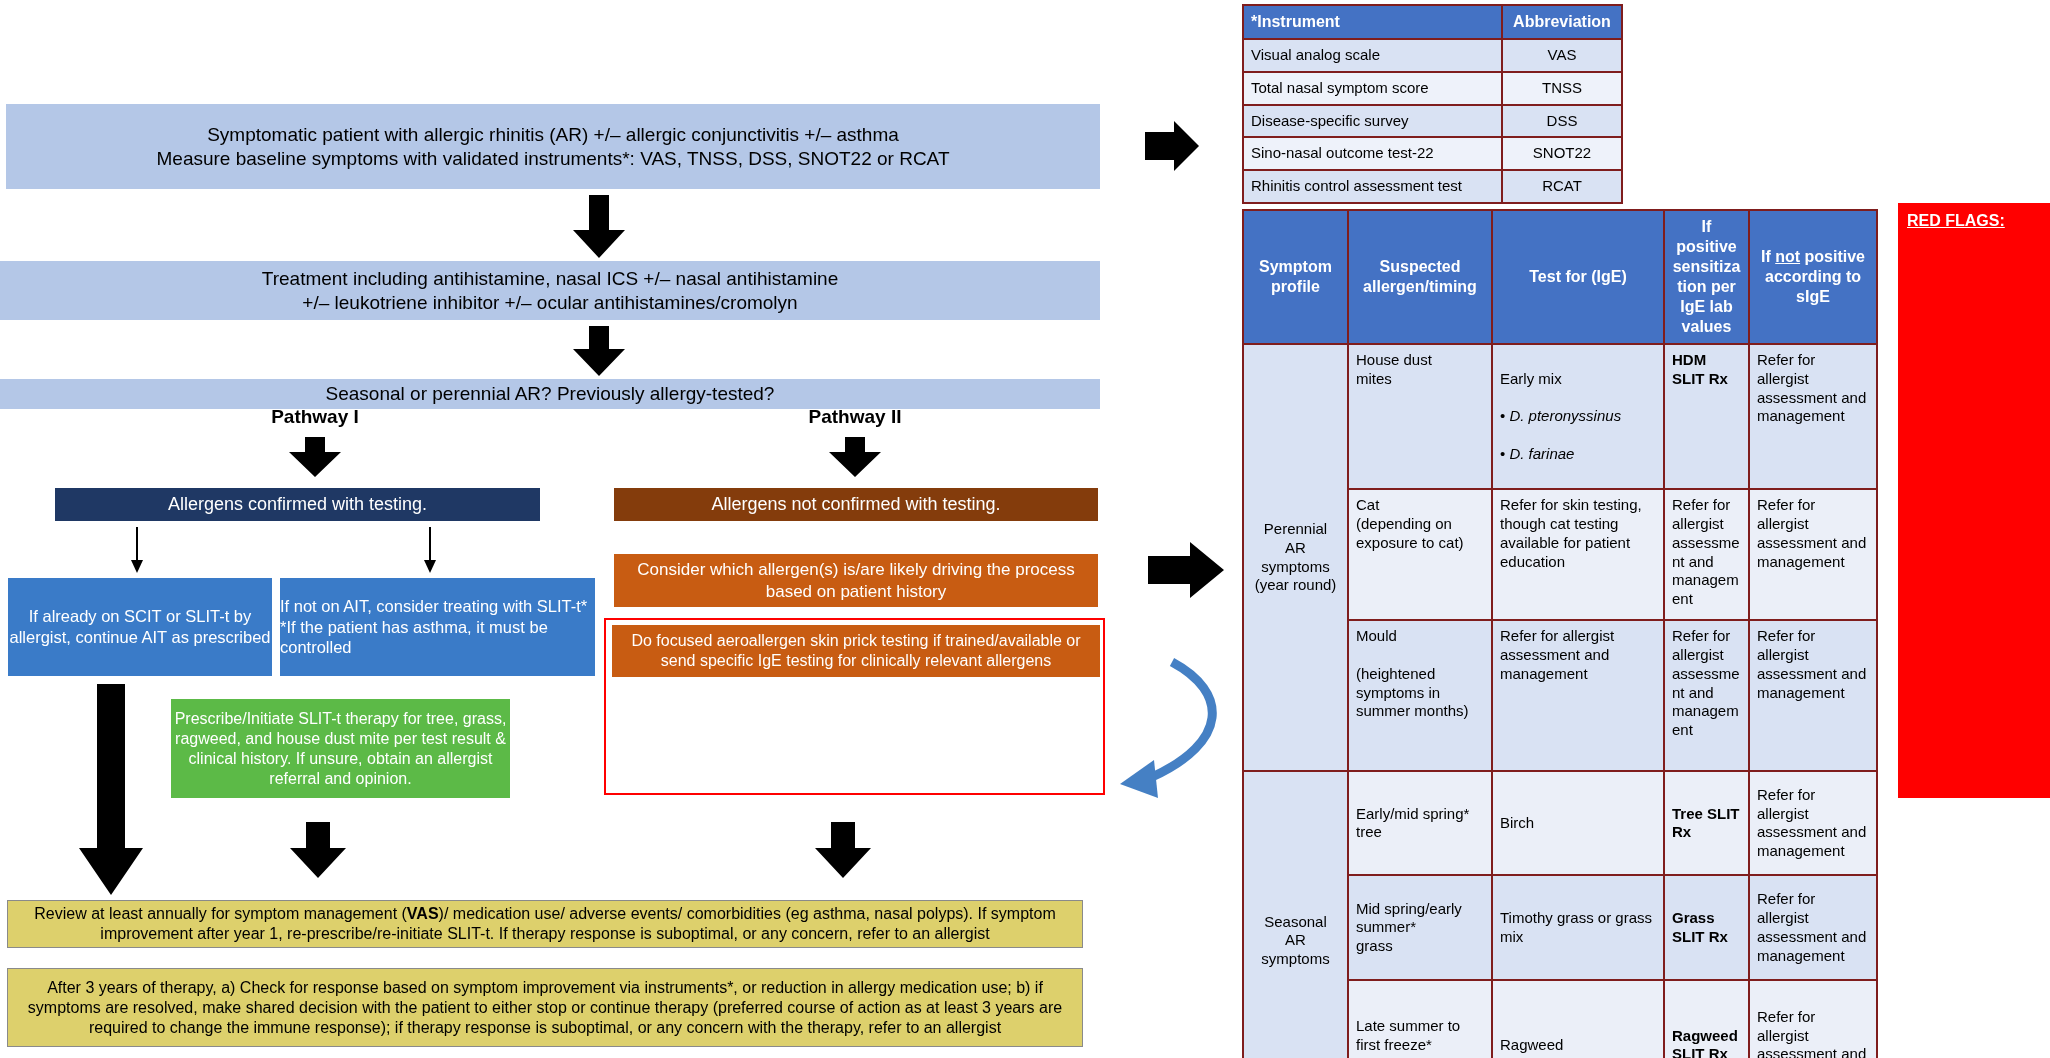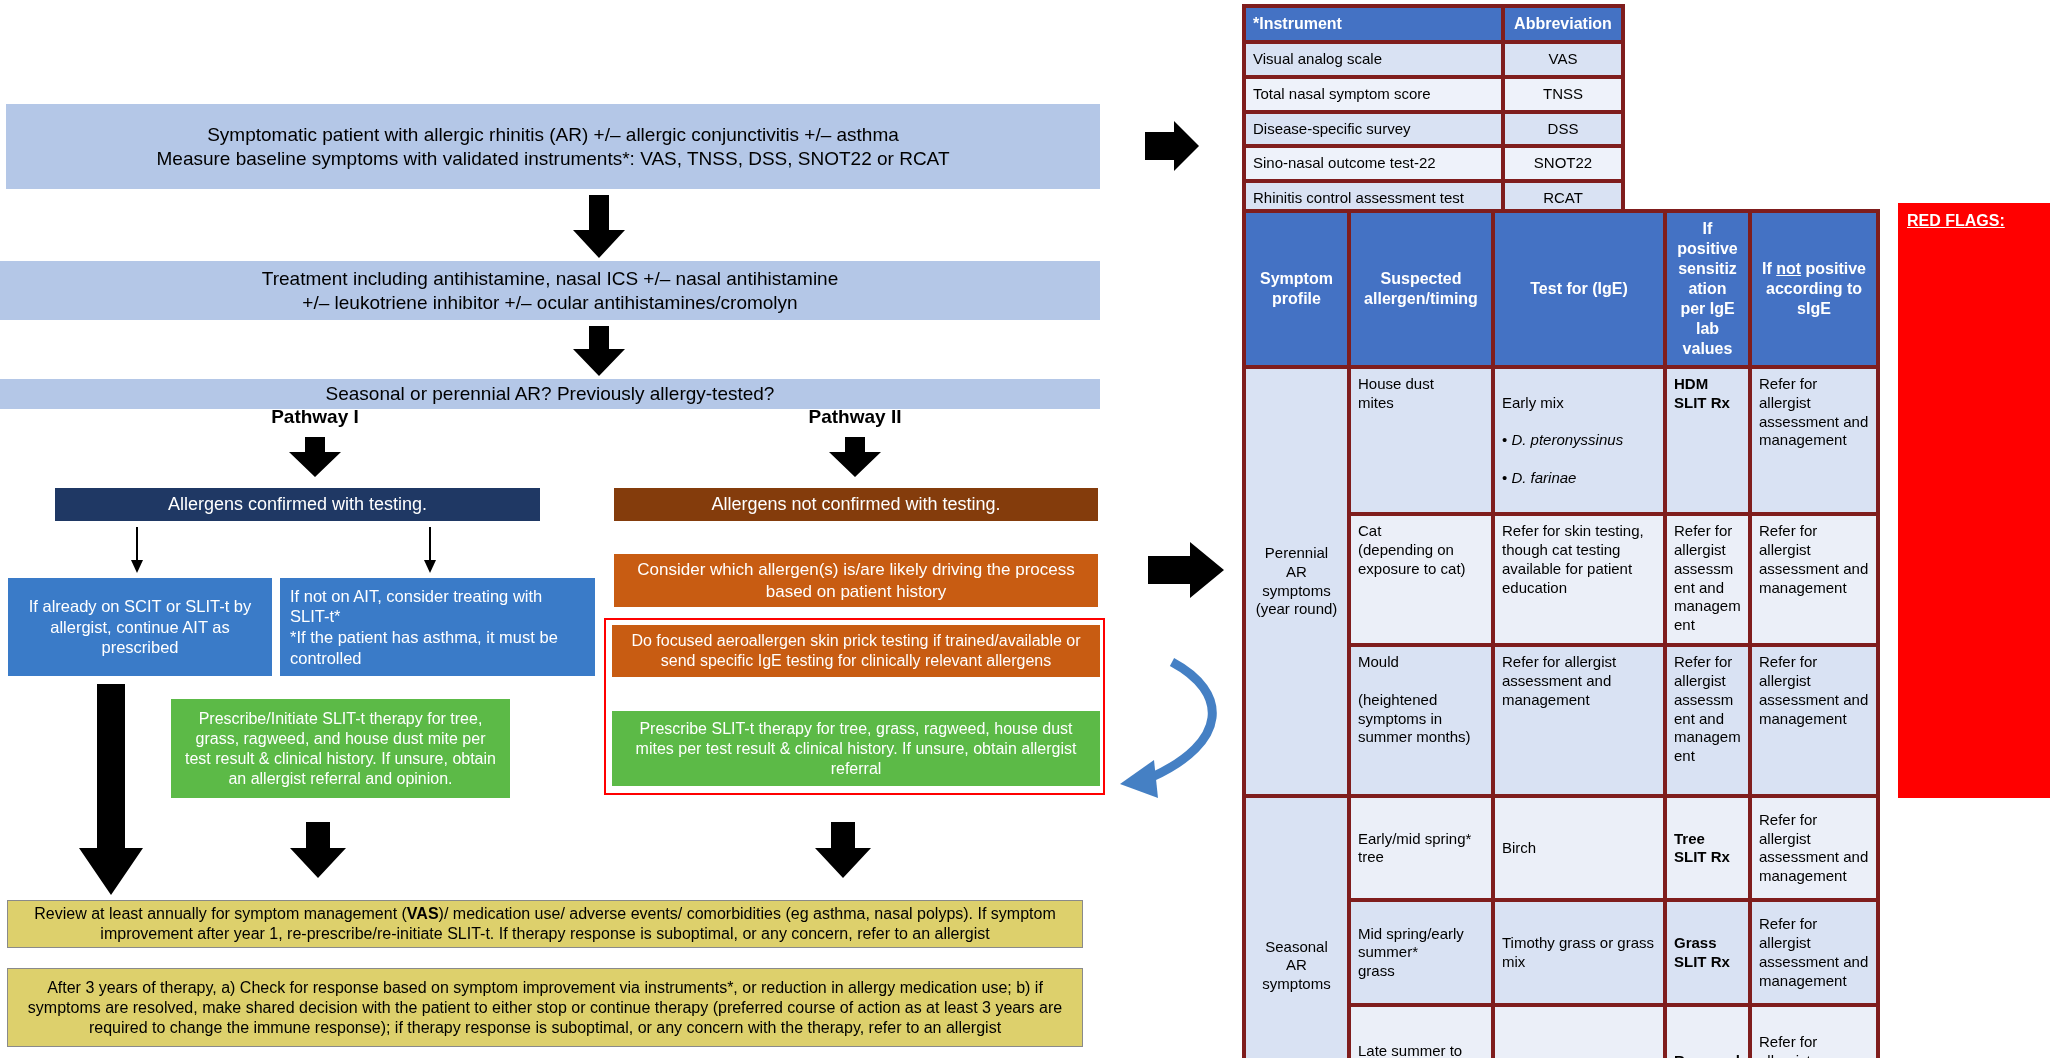--- a/index.html
+++ b/index.html
@@ -1,39 +1,39 @@
 <!DOCTYPE html>
 <html><head>
 <meta charset="utf-8">
 <style>
   * { box-sizing: border-box; }
   html,body { margin:0; padding:0; background:#fff; }
   body { font-family:"Liberation Sans", sans-serif; }
   #canvas { position:relative; width:2050px; height:1058px; background:#fff; overflow:hidden; }
 
   .box { position:absolute; display:flex; align-items:center; justify-content:center;
-         text-align:center; white-space:pre-line; line-height:1.25; padding:4px 10px; }
+         text-align:center; white-space:pre-line; line-height:1.25; padding:4px 0; }
   .lightblue { background:#b4c7e7; color:#000; }
   .navy   { background:#1f3864; color:#fff; }
   .brown  { background:#843c0c; color:#fff; }
   .blue   { background:#3a7bc8; color:#fff; }
   .green  { background:#5cba47; color:#fff; }
   .orange { background:#c85c12; color:#fff; }
   .yellow { background:#ddd06c; color:#000; border:1px solid #8a8a8a; }
 
   .pathway-label { position:absolute; font-weight:bold; font-size:19px; color:#000;
                    text-align:center; }
 
   .red-frame { position:absolute; border:2px solid #ff0000; background:transparent; }
 
   .overlay { position:absolute; left:0; top:0; pointer-events:none; z-index:5; }
 
   
   table { border-collapse:collapse; table-layout:fixed; }
-  th, td { border:4px solid #7f1d1d; padding:6px 7px; font-size:15px; color:#000;
+  th, td { border:2px solid #7f1d1d; padding:6px 7px; font-size:15px; color:#000;
            white-space:pre-line; line-height:1.25; overflow-wrap:break-word; word-wrap:break-word; }
   th { background:#4472c4; color:#fff; font-weight:bold; text-align:center; vertical-align:middle;
        font-size:16px; }
   .inst-table { position:absolute; left:1242px; top:4px; width:379px; }
   .inst-table th.ta-l { text-align:left; }
   .inst-table td { vertical-align:middle; }
   .i-dark td  { background:#d9e2f3; }
   .i-light td { background:#eef2fa; }
   .ta-c { text-align:center; }
 
@@ -109,21 +109,20 @@
 *If the patient has asthma, it must be controlled</div>
 
   <div class="box green" style="left:171px; top:699px; width:339px; height:99px; font-size:16px;">Prescribe/Initiate SLIT-t therapy for tree, grass, ragweed, and house dust mite per test result &amp; clinical history. If unsure, obtain an allergist referral and opinion.</div>
 
   <div class="box orange" style="left:614px; top:554px; width:484px; height:53px; font-size:17px;">Consider which allergen(s) is/are likely driving the process based on patient history</div>
 
   <div class="red-frame" style="left:604px; top:618px; width:501px; height:177px;"></div>
 
   <div class="box orange" style="left:612px; top:625px; width:488px; height:52px; font-size:16px;">Do focused aeroallergen skin prick testing if trained/available or send specific IgE testing for clinically relevant allergens</div>
 
-  <div class="box green" style="left:612px; top:711px; width:488px; height:75px; font-size:16px;">Prescribe SLIT-t therapy for tree, grass, ragweed, house dust mites per test result &amp; clinical history. If unsure, obtain allergist referral</div>
 
   <div class="box yellow" style="left:7px; top:900px; width:1076px; height:48px; font-size:16px; padding:2px 8px;">
     <div><span>Review at least annually for symptom management (</span><span class="b">VAS</span><span>)/ medication use/ adverse events/ comorbidities (eg asthma, nasal polyps). If symptom improvement after year 1, re-prescribe/re-initiate SLIT-t. If therapy response is suboptimal, or any concern, refer to an allergist</span></div>
   </div>
 
   <div class="box yellow" style="left:7px; top:968px; width:1076px; height:79px; font-size:16px; padding:2px 8px;">After 3 years of therapy, a) Check for response based on symptom improvement via instruments*, or reduction in allergy medication use; b) if symptoms are resolved, make shared decision with the patient to either stop or continue therapy (preferred course of action as at least 3 years are required to change the immune response); if therapy response is suboptimal, or any concern with the therapy, refer to an allergist</div>
 
   <table class="inst-table">
     <colgroup>
         <col style="width:259px">

